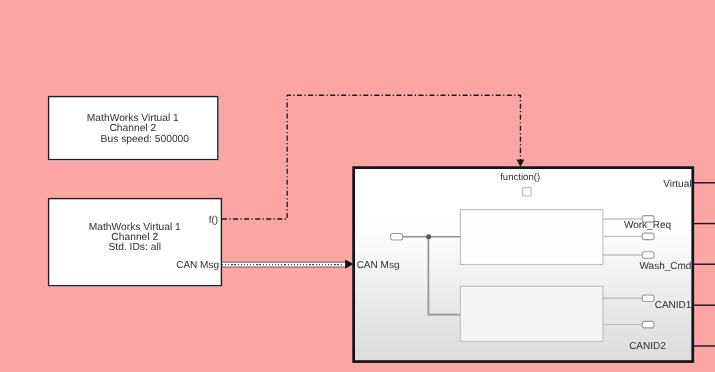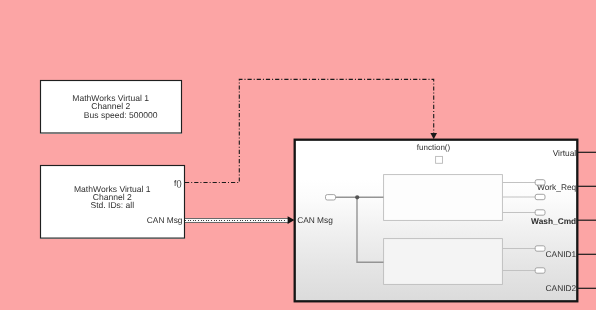--- a/index.html
+++ b/index.html
@@ -32,24 +32,24 @@
   <svg width="596" height="310">
     <rect x="40.5" y="80.5" width="141" height="52.5" fill="none" stroke="#1f1f1f" stroke-width="1.15"></rect>
     <rect x="40.5" y="165.5" width="144" height="72.6" fill="none" stroke="#1f1f1f" stroke-width="1.15"></rect>
   </svg>
 
   <div style="position:absolute;left:294px;top:139px;width:284px;height:163px;background:linear-gradient(to bottom,#ffffff 0%,#ffffff 25%,#fbfbfb 38%,#f0f0f0 57%,#e4e4e4 80%,#dbdbdb 100%);"></div>
 
   <div class="plabel" style="left:411px;top:144px;text-align:center;width:45px;font-size:8px;">function()</div>
   <div class="plabel" style="left:297.2px;top:216.2px;">CAN Msg</div>
   <div class="plabel" style="left:503px;top:149.2px;text-align:right;width:73.2px;">Virtual</div>
-  <div class="plabel" style="left:503px;top:183.4px;text-align:right;width:73.2px;">Work_Req</div>
-  <div class="plabel" style="left:503px;top:217.2px;text-align:right;width:73.2px;font-weight:bold;">Wash_Cmd</div>
+  <div class="plabel" style="left:503px;top:183.4px;text-align:center;width:73.2px;">Work_Req</div>
+  <div class="plabel" style="left:503px;top:217.2px;text-align:right;width:73.2px;">Wash_Cmd</div>
   <div class="plabel" style="left:503px;top:250.2px;text-align:right;width:73.2px;">CANID1</div>
-  <div class="plabel" style="left:503px;top:284.2px;text-align:right;width:73.2px;">CANID2</div>
+  <div class="plabel" style="left:503px;top:284.2px;text-align:center;width:73.2px;">CANID2</div>
 
   <svg width="596" height="310">
 
      <path d="M185,182.5 L239.3,182.5 L239.3,79.4 L433.7,79.4 L433.7,133.5" fill="none" stroke="#1a1a1a" stroke-width="1.1" stroke-dasharray="4.2,2,1,2" stroke-dashoffset="0"></path>
      <polygon points="433.7,139.2 430.4,133.0 437.0,133.0" fill="#1a1a1a"></polygon>
   </svg>
 
   <div style="position:absolute;left:185px;top:218px;width:103px;height:1px;background:#6a6a6a;"></div>
   <div style="position:absolute;left:185px;top:222px;width:103px;height:1px;background:#6a6a6a;"></div>
   <div style="position:absolute;left:185px;top:219px;width:103px;height:3px;background:#fafafa;"></div>

